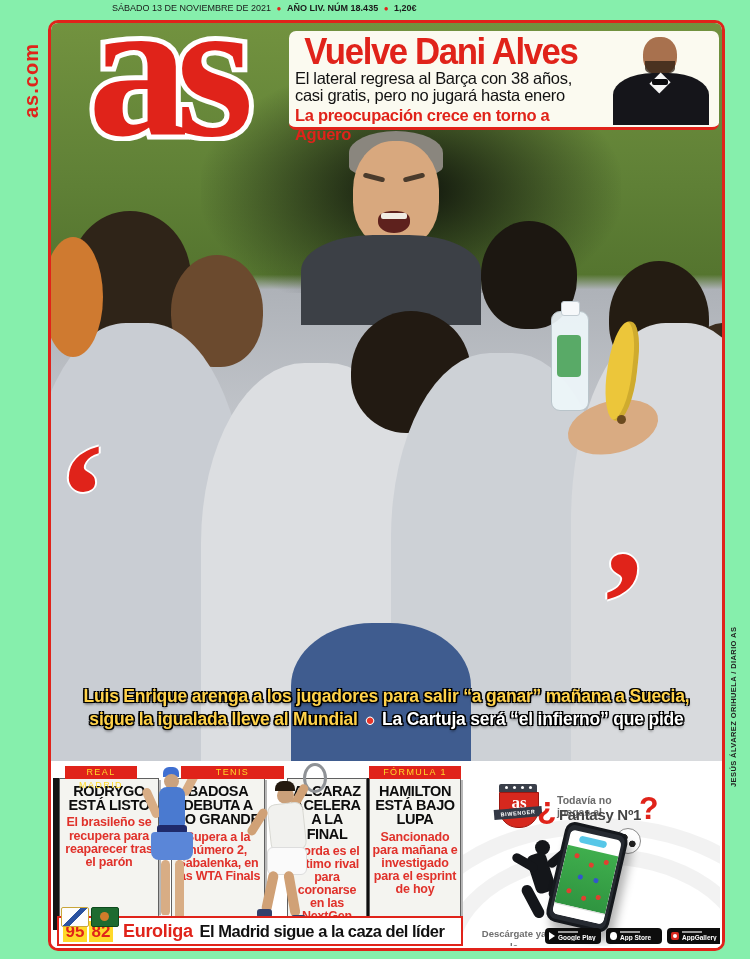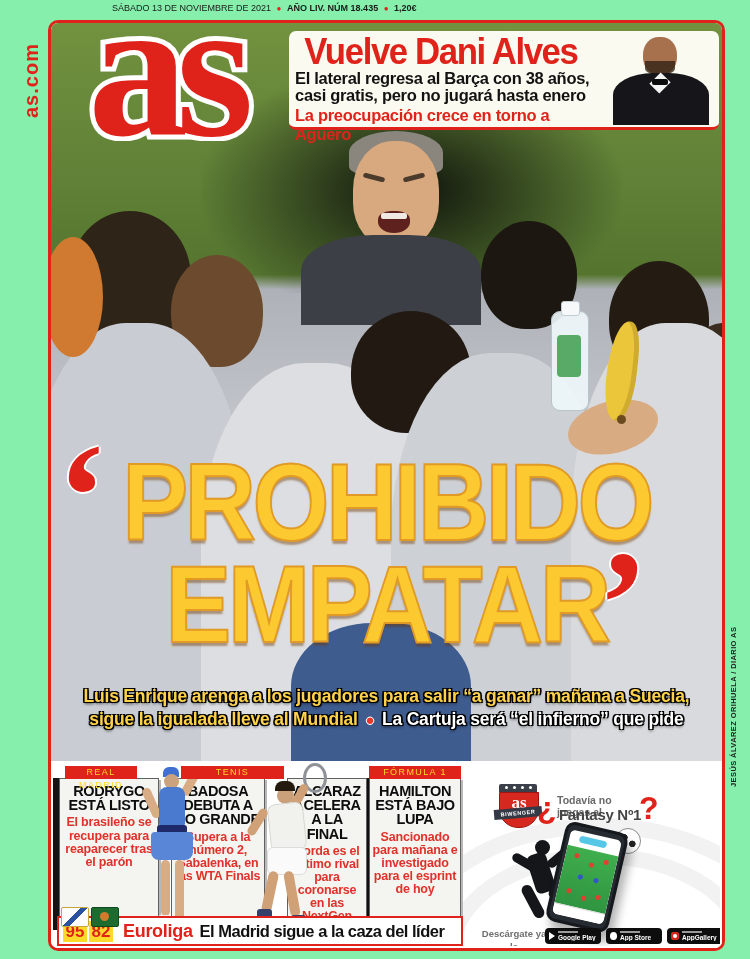--- a/index.html
+++ b/index.html
@@ -67,21 +67,21 @@
 
   
   .as-logo{position:absolute;left:6px;top:-2px;width:216px;height:120px;z-index:7;}
 
   
   .topstory{position:absolute;left:238px;top:8px;width:430px;height:96px;z-index:7;
             background:#fbfaf0;border-radius:7px;border-bottom:3px solid #e0231a;}
   .ts-text{position:absolute;left:6px;top:2px;width:312px;text-align:left;}
   .ts-hl{color:#e0231a;font-weight:bold;font-size:37px;line-height:1;letter-spacing:-1.5px;
          transform:scaleX(.94);white-space:nowrap;}
-  .ts-dek{font-weight:bold;font-size:16.5px;line-height:1.06;color:#121212;letter-spacing:-.3px;}
+  .ts-dek{font-weight:normal;font-size:16.5px;line-height:1.06;color:#121212;letter-spacing:-.3px;}
   .ts-kicker{font-weight:bold;font-size:16.5px;color:#e0231a;letter-spacing:-.3px;margin-top:1px;}
   .alves{position:absolute;right:2px;top:2px;width:112px;height:92px;overflow:hidden;}
   .alves-head{position:absolute;left:38px;top:4px;width:34px;height:38px;background:#a8714e;border-radius:46%;}
   .alves-beard{position:absolute;left:40px;top:28px;width:30px;height:14px;background:#2b1d12;
                border-radius:0 0 46% 46%;opacity:.75;}
   .alves-body{position:absolute;left:8px;top:40px;width:96px;height:52px;background:#15151a;
               border-radius:42% 42% 0 0;}
   .alves-shirt{position:absolute;left:48px;top:42px;width:14px;height:16px;background:#f4f4f4;
                transform:rotate(45deg);}
   .alves-bow{position:absolute;left:47px;top:46px;width:16px;height:6px;background:#0a0a0d;border-radius:2px;}
@@ -246,24 +246,20 @@
       <div class="alves">
         <div class="alves-head"></div>
         <div class="alves-beard"></div>
         <div class="alves-body"></div>
         <div class="alves-shirt"></div>
         <div class="alves-bow"></div>
       </div>
     </div>
 
     <div class="quote q-open">‘</div>
-    <div class="hl">
-      <div class="hl-line">PROHIBIDO</div>
-      <div class="hl-line">EMPATAR</div>
-    </div>
     <div class="quote q-close">’</div>
 
     <div class="deck">
       <div>
         <span class="y">Luis Enrique arenga a los jugadores para salir “a ganar” mañana a Suecia,</span>
       </div>
       <div>
         <span class="y">sigue la igualada lleve al Mundial</span>
         <span class="dot">●</span>
         <span class="w">La Cartuja será “el infierno” que pide</span>

